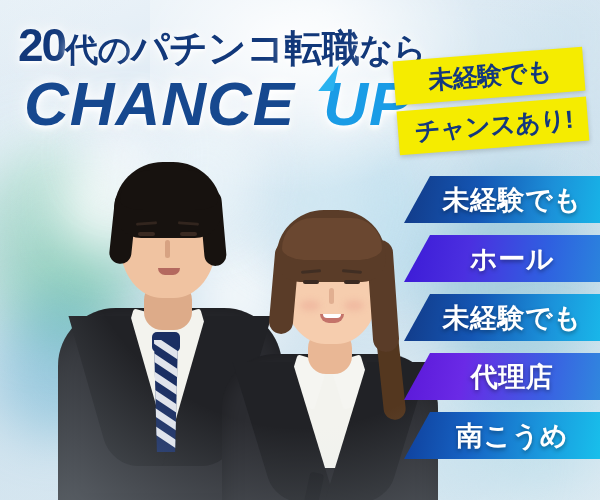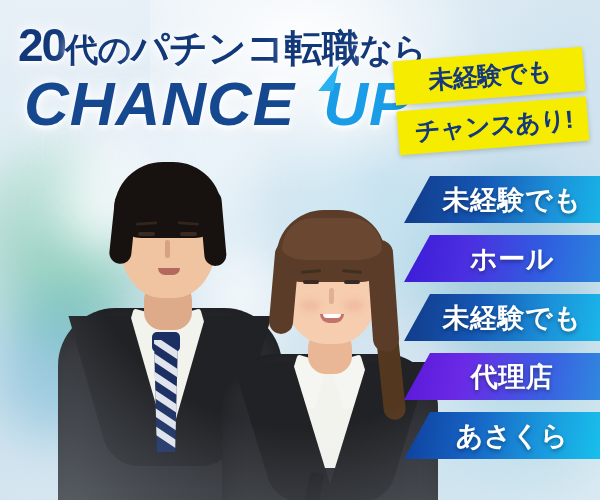--- a/index.html
+++ b/index.html
@@ -294,18 +294,18 @@
     <div class="cat cat-1">
       <span>ホール</span>
     </div>
     <div class="cat cat-2">
       <span>未経験でも</span>
     </div>
     <div class="cat cat-3">
       <span>代理店</span>
     </div>
     <div class="cat cat-4">
-      <span>あさくら</span>
+      <span>南こうめ</span>
     </div>
   </div>
 
 
 </div>
 
 </body></html>

